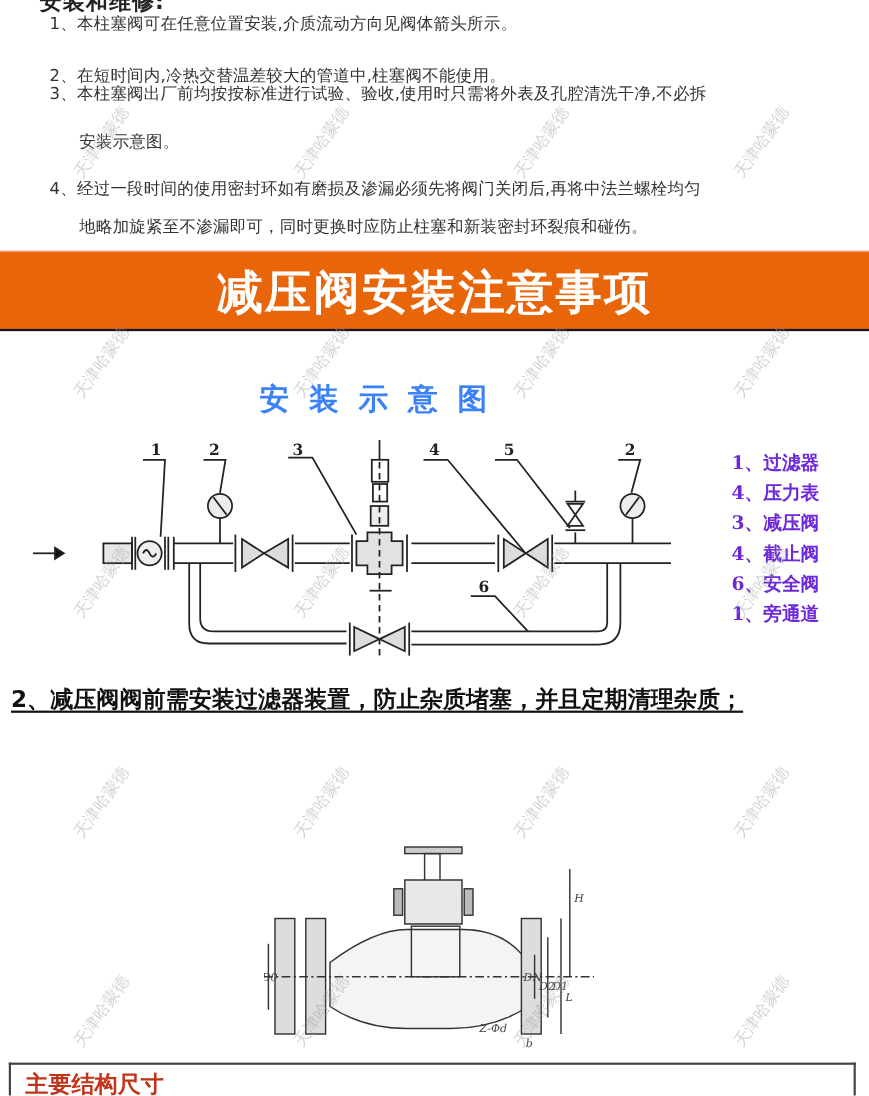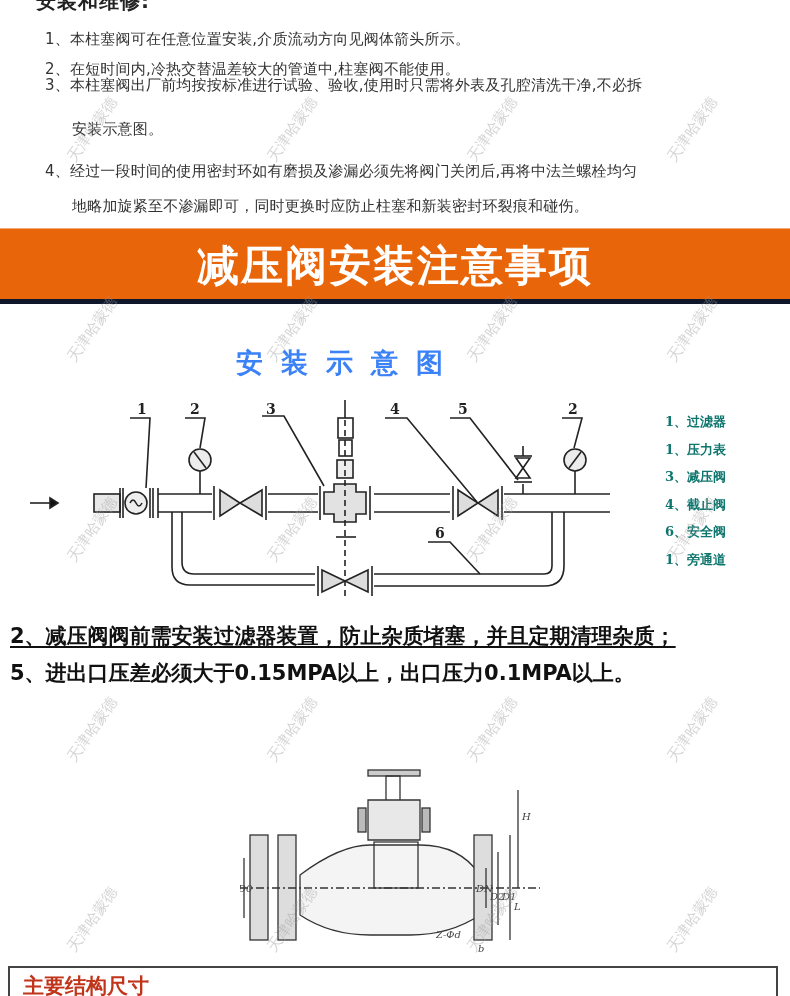--- a/index.html
+++ b/index.html
@@ -3,42 +3,42 @@
 <meta charset="utf-8">
 <style>
   html, body { margin:0; padding:0; background:#fff; }
   body { width:790px; height:996px; position:relative; overflow:hidden;
          font-family:"DejaVu Sans","Liberation Sans",sans-serif; color:#222; }
   .abs { position:absolute; }
   .top-heading { left:36px; top:-12px; font-size:20px; font-weight:bold; color:#222; letter-spacing:1px; }
   .maint-list { left:0; top:0; width:790px; }
   .maint-item { position:absolute; font-size:15px; color:#333; white-space:nowrap; letter-spacing:0.2px; }
   .banner { left:0; top:228px; width:790px; height:70px; background:#e8650a;
-            border-top:1px solid #f3a97a; border-bottom:5px solid #0f172a; }
+            border-top:1px solid #f3a97a; border-bottom:2px solid #0f172a; }
   .banner-title { position:absolute; left:0; right:0; top:9px; text-align:center;
                   font-size:42px; font-weight:bold; color:#fff; letter-spacing:2px; }
   .diagram-title { left:236px; top:345px; font-size:27px; font-weight:bold; color:#3b82f6; letter-spacing:18px;text-align:center; }
   .legend { left:665px; top:408px; }
-  .legend-item { font-family:"DejaVu Serif","Liberation Serif",serif; font-size:13px; font-weight:bold;
-                 color:#0f766e; height:27.5px; line-height:27.5px; white-space:nowrap; }
+  .legend-item { font-family:"DejaVu Serif","Liberation Serif",serif; font-size:17px; font-weight:bold;
+                 color:#6d28d9; height:27.5px; line-height:27.5px; white-space:nowrap; }
   .notes { left:10px; top:618px; }
   .note { font-size:21px; font-weight:bold; color:#111; height:36.5px; line-height:36.5px; white-space:nowrap; }
   .note.underlined { text-decoration:underline; text-decoration-thickness:2px; text-underline-offset:3px; }
   .struct-box { left:8px; top:966px; width:770px; height:40px; border:2px solid #444; border-bottom:none; box-sizing:border-box; }
   .struct-title { position:absolute; left:13px; top:4px; font-size:21px; font-weight:bold; color:#c0341a; }
   .watermark { position:absolute; font-size:15px; color:rgba(160,160,160,0.45); transform:rotate(-55deg); white-space:nowrap; pointer-events:none; }
   svg text { font-family:"DejaVu Serif","Liberation Serif",serif; }
 </style>
 </head>
 <body>
 
 <div class="abs top-heading">安装和维修:</div>
 
 <div class="abs maint-list">
-  <div class="maint-item" style="left:45px;top:30px;">
+  <div class="maint-item" style="left:45px;top:12px;">
     <span>1、</span><span>本柱塞阀可在任意位置安装,介质流动方向见阀体箭头所示。</span>
   </div>
   <div class="maint-item" style="left:45px;top:60px;">
     <span>2、</span><span>在短时间内,冷热交替温差较大的管道中,柱塞阀不能使用。</span>
   </div>
   <div class="maint-item" style="left:45px;top:76px;">
     <span>3、</span><span>本柱塞阀出厂前均按按标准进行试验、验收,使用时只需将外表及孔腔清洗干净,不必拆</span>
   </div>
   <div class="maint-item" style="left:72px;top:120px;">
     <span>安装示意图。</span>
@@ -158,21 +158,21 @@
     <text x="266" y="414">3</text>
     <text x="390" y="414">4</text>
     <text x="458" y="414">5</text>
     <text x="568" y="414">2</text>
     <text x="435" y="538">6</text>
   </g>
 </svg>
 
 <div class="abs legend">
   <div class="legend-item">1、过滤器</div>
-  <div class="legend-item">1、压力表</div>
+  <div class="legend-item">4、压力表</div>
   <div class="legend-item">3、减压阀</div>
   <div class="legend-item">4、截止阀</div>
   <div class="legend-item">6、安全阀</div>
   <div class="legend-item">1、旁通道</div>
 </div>
 
 <svg class="abs" style="left:240px;top:760px;" width="300" height="200" viewBox="0 0 300 200">
   <g stroke="#333" stroke-width="1.3" fill="none">
 
     <rect x="128" y="10" width="52" height="6" fill="#ccc"></rect>
@@ -204,21 +204,20 @@
     <text x="250" y="140">D2</text>
     <text x="262" y="140">D1</text>
     <text x="274" y="150">L</text>
     <text x="196" y="178">Z-Φd</text>
     <text x="238" y="192">b</text>
   </g>
 </svg>
 
 <div class="abs notes">
   <div class="note underlined">2、减压阀阀前需安装过滤器装置，防止杂质堵塞，并且定期清理杂质；</div>
-  <div class="note">5、进出口压差必须大于0.15MPA以上，出口压力0.1MPA以上。</div>
 </div>
 
 <div class="abs struct-box">
   <div class="struct-title">主要结构尺寸</div>
 </div>
 
 <div class="watermark" style="left:55px;top:120px;">天津哈蒙德</div>
 <div class="watermark" style="left:255px;top:120px;">天津哈蒙德</div>
 <div class="watermark" style="left:455px;top:120px;">天津哈蒙德</div>
 <div class="watermark" style="left:655px;top:120px;">天津哈蒙德</div>

